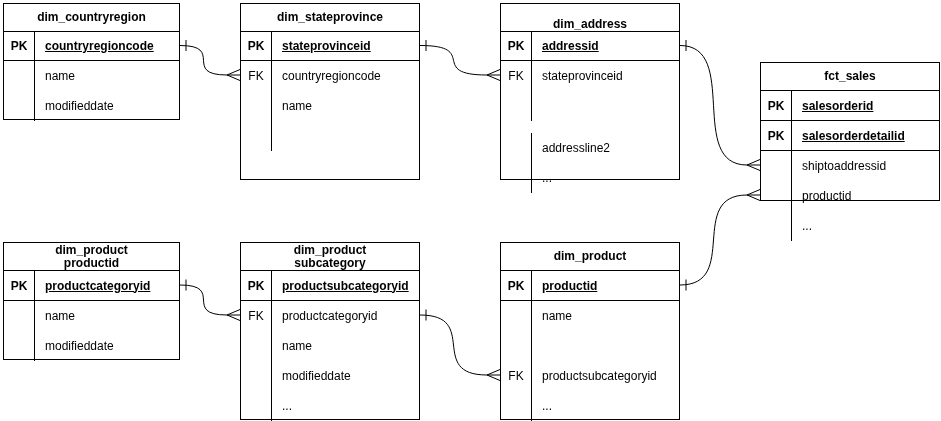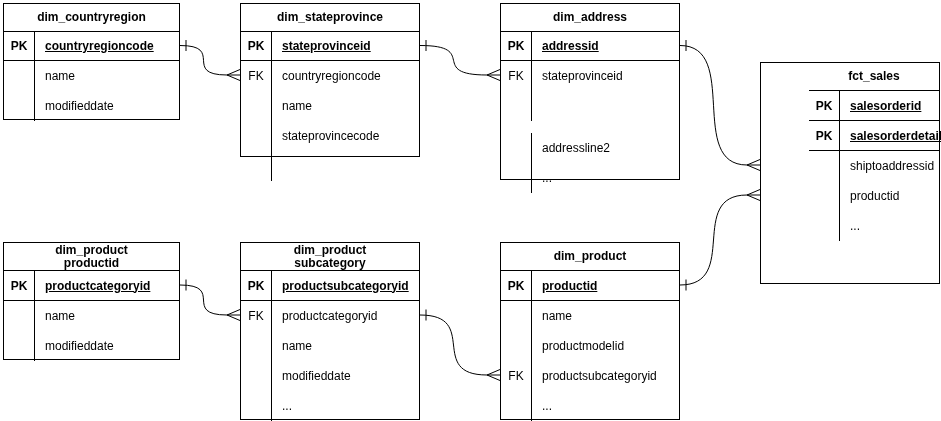--- a/index.html
+++ b/index.html
@@ -122,46 +122,42 @@
       </div>
       <div class="er-row" style="height: 30px;">
         <div class="er-marker"></div>
         <div class="er-field">name</div>
       </div>
       <div class="er-row" style="height: 30px;">
         <div class="er-marker"></div>
         <div class="er-field">modifieddate</div>
       </div>
     </div>
-    <div class="er-table" style="left: 240px; top: 3px; width: 180px; height: 154px;">
+    <div class="er-table" style="left: 240px; top: 3px; width: 180px; height: 177px;">
       <div class="er-title" style="height: 28px;">
         <span>dim_stateprovince</span>
       </div>
       <div class="er-row sep" style="height: 29px;">
         <div class="er-marker pkmark">PK</div>
         <div class="er-field pkfield">stateprovinceid</div>
       </div>
       <div class="er-row" style="height: 30px;">
         <div class="er-marker">FK</div>
         <div class="er-field">countryregioncode</div>
       </div>
       <div class="er-row" style="height: 30px;">
         <div class="er-marker"></div>
         <div class="er-field">name</div>
       </div>
       <div class="er-row" style="height: 30px;">
         <div class="er-marker"></div>
-        <div class="er-field">stateprovincecode</div>
-      </div>
-      <div class="er-row" style="height: 30px;">
-        <div class="er-marker"></div>
       </div>
     </div>
     <div class="er-table" style="left: 500px; top: 3px; width: 180px; height: 177px;">
-      <div class="er-title" style="height: 28px;">
+      <div class="er-title" style="height: 28px; justify-content: flex-end;">
         <span>dim_address</span>
       </div>
       <div class="er-row sep" style="height: 29px;">
         <div class="er-marker pkmark">PK</div>
         <div class="er-field pkfield">addressid</div>
       </div>
       <div class="er-row" style="height: 30px;">
         <div class="er-marker">FK</div>
         <div class="er-field">stateprovinceid</div>
       </div>
@@ -170,21 +166,21 @@
       </div>
       <div class="er-row" style="height: 30px; margin-top: 12px;">
         <div class="er-marker"></div>
         <div class="er-field">addressline2</div>
       </div>
       <div class="er-row" style="height: 30px;">
         <div class="er-marker"></div>
         <div class="er-field">...</div>
       </div>
     </div>
-    <div class="er-table" style="left: 760px; top: 62px; width: 180px; height: 222px; padding-left: 48px;">
+    <div class="er-table" style="left: 760px; top: 62px; width: 180px; height: 139px;">
       <div class="er-title" style="height: 28px;">
         <span>fct_sales</span>
       </div>
       <div class="er-row sep" style="height: 30px;">
         <div class="er-marker pkmark">PK</div>
         <div class="er-field pkfield">salesorderid</div>
       </div>
       <div class="er-row sep" style="height: 30px;">
         <div class="er-marker pkmark">PK</div>
         <div class="er-field pkfield">salesorderdetailid</div>
@@ -253,21 +249,20 @@
       <div class="er-row sep" style="height: 30px;">
         <div class="er-marker pkmark">PK</div>
         <div class="er-field pkfield">productid</div>
       </div>
       <div class="er-row" style="height: 30px;">
         <div class="er-marker"></div>
         <div class="er-field">name</div>
       </div>
       <div class="er-row" style="height: 30px;">
         <div class="er-marker"></div>
-        <div class="er-field">productmodelid</div>
       </div>
       <div class="er-row" style="height: 30px;">
         <div class="er-marker">FK</div>
         <div class="er-field">productsubcategoryid</div>
       </div>
       <div class="er-row" style="height: 30px;">
         <div class="er-marker"></div>
         <div class="er-field">...</div>
       </div>
     </div>

